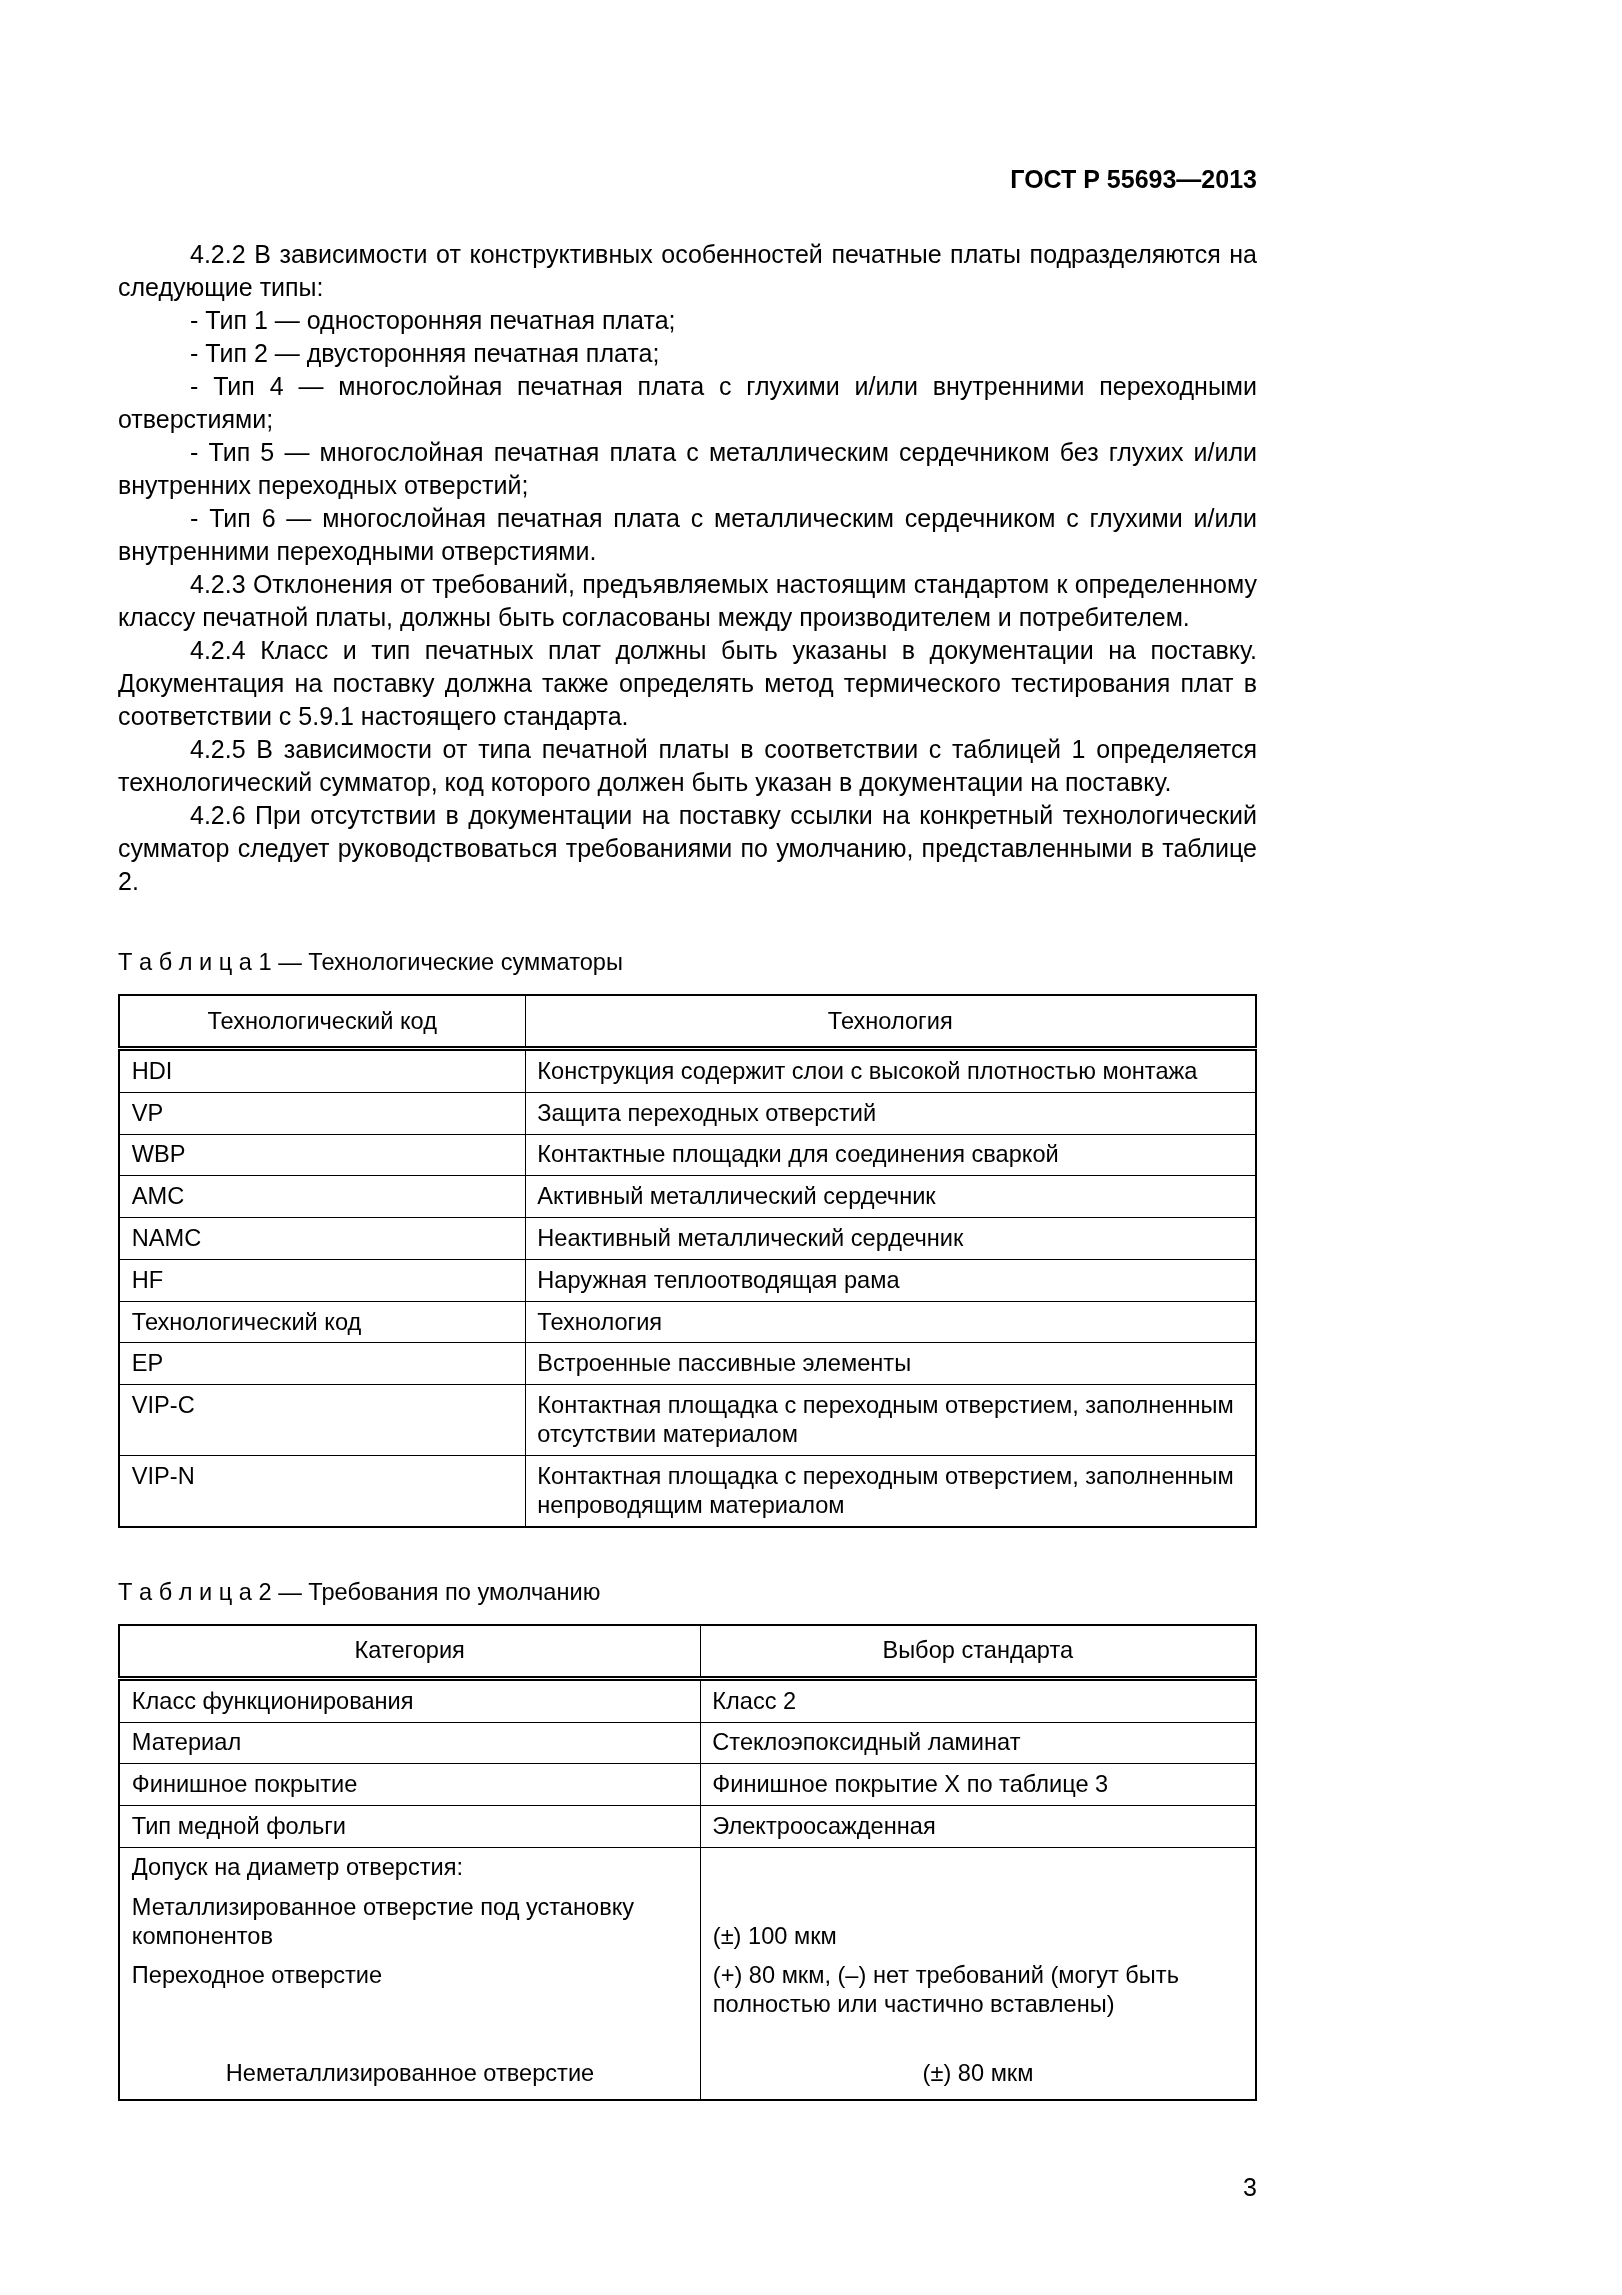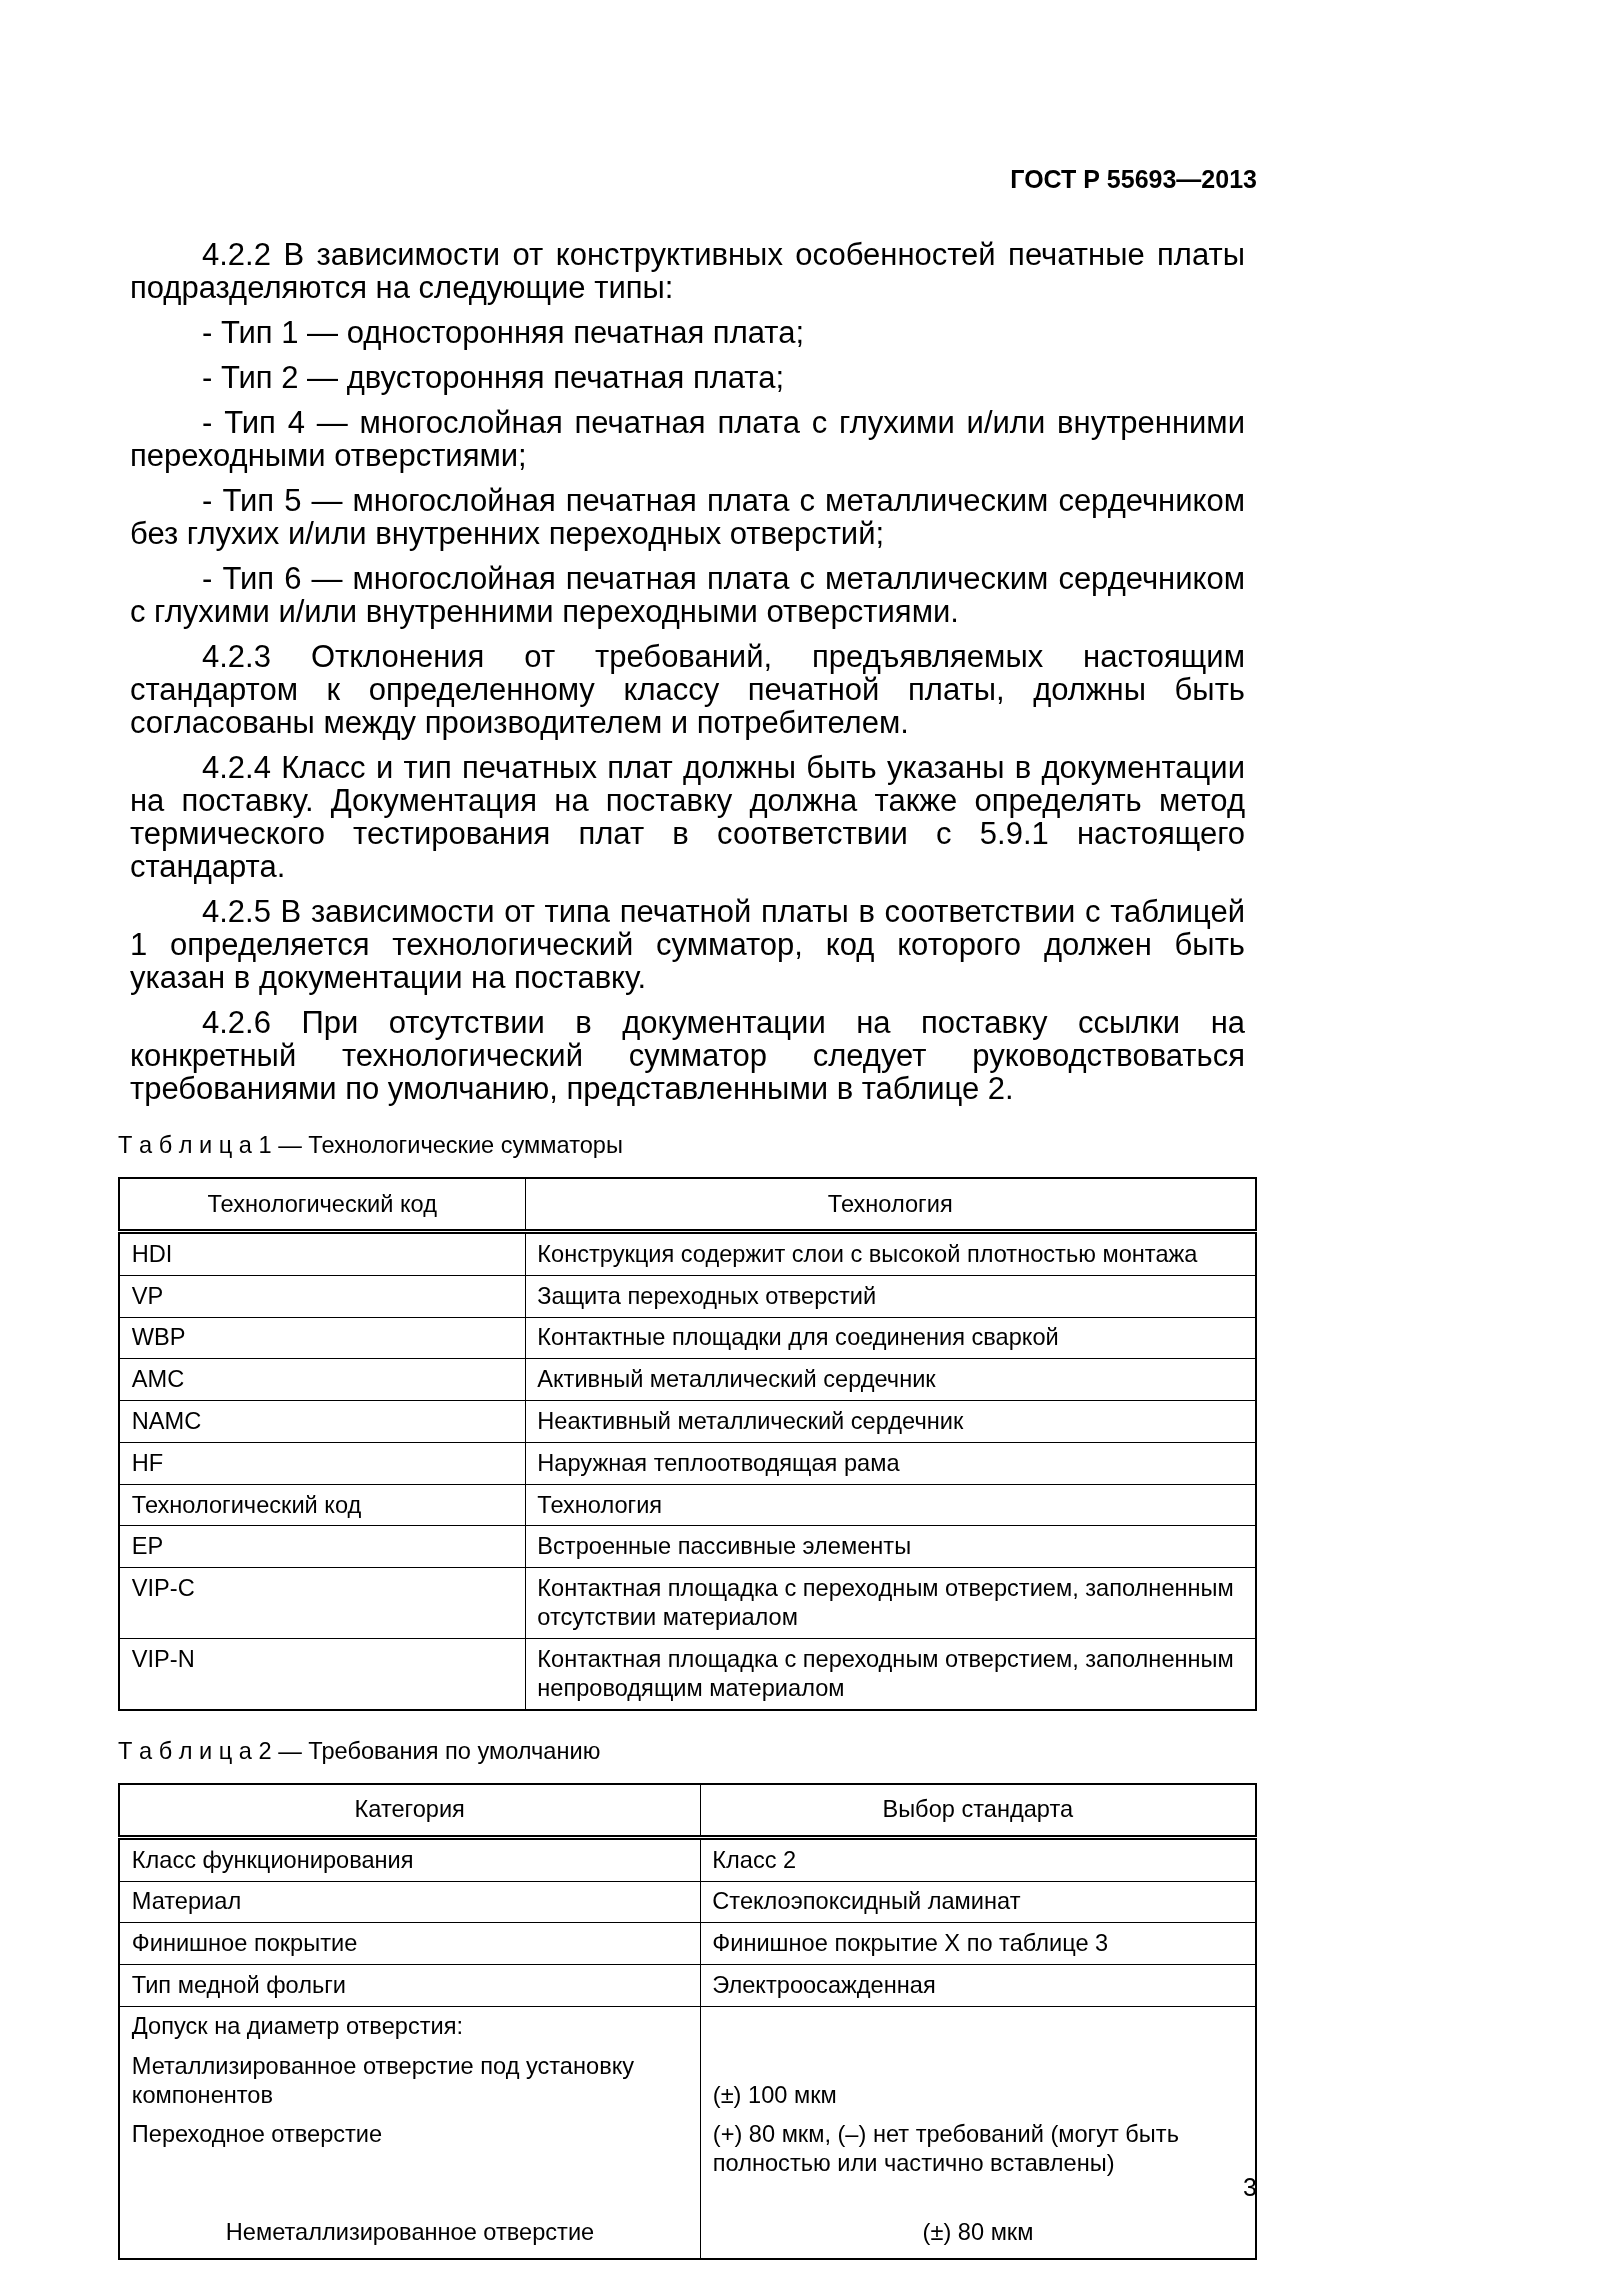--- a/index.html
+++ b/index.html
@@ -22,31 +22,31 @@
 
   .doc-header {
     text-align: right;
     font-weight: bold;
     font-size: 25px;
     line-height: 31px;
     margin-bottom: 43px;
   }
 
   .body-text .para {
-    margin: 12px;
-    font-size: 31px;
+    margin: 0;
+    font-size: 25px;
     line-height: 33px;
     text-indent: 72px;
     text-align: justify;
   }
 
   .table-caption {
     font-size: 23.6px;
     line-height: 29px;
-    margin-top: 26px;
+    margin-top: 50px;
     margin-bottom: 17px;
   }
 
   table.gost-table {
     width: 100%;
     border-collapse: collapse;
     table-layout: fixed;
     border: 2px solid #000;
     font-size: 23.6px;
     line-height: 29px;

